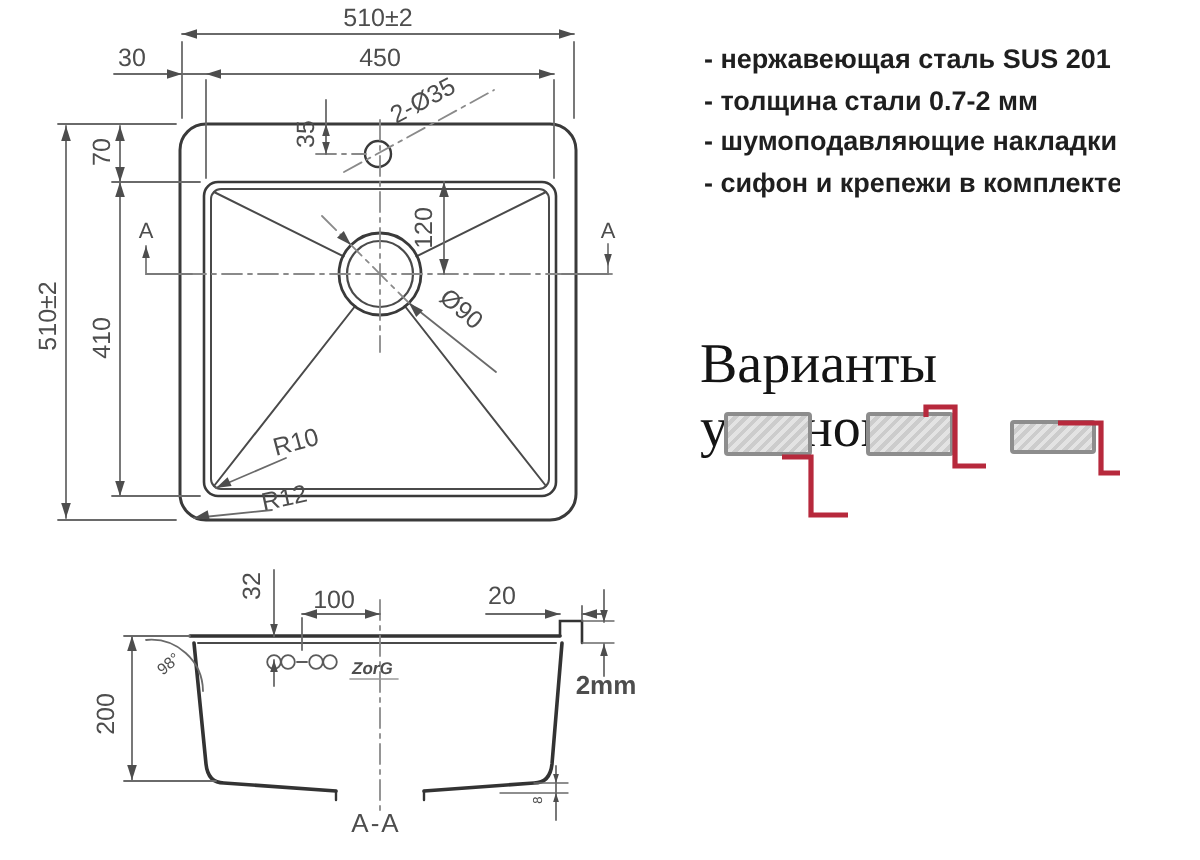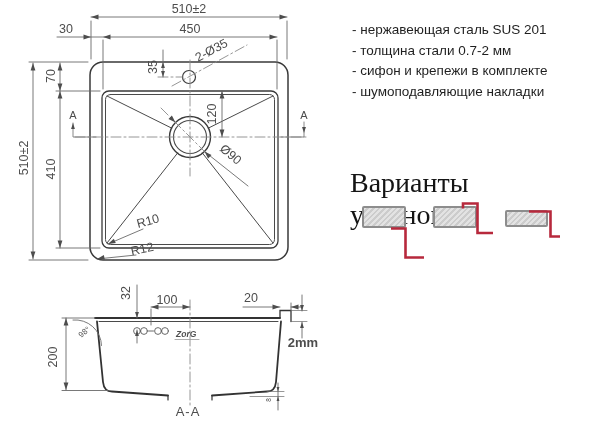--- a/index.html
+++ b/index.html
@@ -9,21 +9,21 @@
   #drawing{position:absolute;left:0;top:0;}
   #drawing text{font-family:"Liberation Sans",sans-serif;fill:#4d4d4d;}
   .dimtxt{font-size:12.5px;}
   .dimtxt-sm{font-size:8px;}
   .dimtxt-xs{font-size:6.5px;}
   .sec-label{font-size:13px;fill:#555555;letter-spacing:1px;}
   .bold-label{font-size:13px;font-weight:bold;fill:#111111;}
   .marker-label{font-size:11px;fill:#7a7a7a;}
   .brand-label{font-size:8.5px;font-style:italic;font-weight:bold;fill:#808080;}
   .specs{position:absolute;left:352px;top:20px;width:244px;color:#1f1f1f;
-         font-size:13.5px;line-height:20.5px;}
+         font-size:13.5px;line-height:20.5px;font-weight:bold;}
   .install-heading{position:absolute;left:350px;top:167px;width:240px;color:#141414;
          font-family:"Liberation Serif",serif;font-size:28px;}
   .hatch-rect{position:absolute;border:2px solid #8d8d8d;border-radius:2px;
          background:repeating-linear-gradient(135deg,#e3e3e3 0px,#e3e3e3 2px,#cccccc 2px,#cccccc 4px);}
   #hatch1{left:362px;top:206px;width:40px;height:18px;}
   #hatch2{left:433px;top:206px;width:40px;height:18px;}
   #hatch3{left:505px;top:210px;width:39px;height:13px;}
   #red-overlay{position:absolute;left:340px;top:195px;z-index:5;pointer-events:none;}
 </style>
 </head>
@@ -196,22 +196,22 @@
       <text class="dimtxt" x="251" y="302" text-anchor="middle">20</text>
       <text class="bold-label" x="303" y="347" text-anchor="middle">2mm</text>
       <text class="dimtxt-xs" transform="translate(271,400) rotate(-90)" text-anchor="middle">8</text>
       <text class="sec-label" x="188" y="416" text-anchor="middle">A-A</text>
     </g>
   </svg>
 
   <div class="specs">
     <div>- нержавеющая сталь SUS 201</div>
     <div>- толщина стали 0.7-2 мм</div>
+    <div>- шумоподавляющие накладки</div>
     <div>- сифон и крепежи в комплекте</div>
-    <div>- шумоподавляющие накладки</div>
   </div>
 
   <div class="install-heading">Варианты установки</div>
 
   <div class="hatch-rect" id="hatch1"></div>
   <div class="hatch-rect" id="hatch2"></div>
   <div class="hatch-rect" id="hatch3"></div>
 
   <svg id="red-overlay" width="250" height="80" viewBox="0 0 250 80">
     <g fill="none" stroke="#b7293c" stroke-width="2.6" stroke-linejoin="miter">

